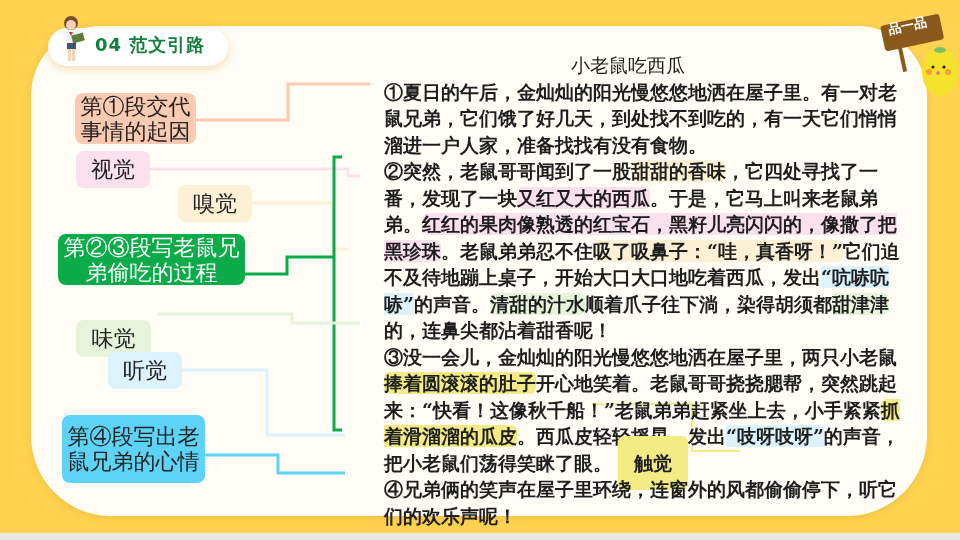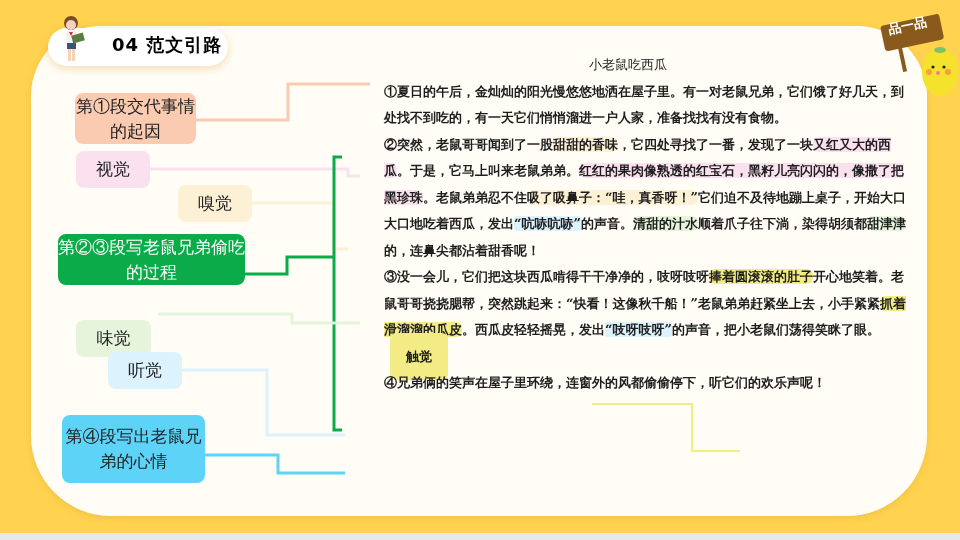--- a/index.html
+++ b/index.html
@@ -1,23 +1,23 @@
 <!DOCTYPE html>
 <html><head>
   <meta charset="utf-8">
   <style>
     html, body { margin:0; padding:0; }
     body { width:960px; height:540px; position:relative; overflow:hidden; background:#e8e8e8; font-family:"DejaVu Serif","Liberation Serif",serif; }
     .frame { position:absolute; left:0; top:0; width:960px; height:533px; background:#ffd24f; }
     .card { position:absolute; left:31px; top:26px; width:896px; height:490px; background:#fffdf6; border-radius:70px 0 0 0; border-top-right-radius:70px; border-bottom-left-radius:80px; border-bottom-right-radius:80px; box-shadow:0 2px 6px rgba(200,150,40,0.25); }
     .title-pill { position:absolute; left:48px; top:28px; width:180px; height:38px; background:#fff; border-radius:20px; box-shadow:0 3px 8px rgba(230,160,60,0.35); }
-    .title-text { position:absolute; left:112px; top:33px; font-family:"DejaVu Sans","Liberation Sans",sans-serif; font-weight:bold; font-size:18px; color:#000000; letter-spacing:1px; }
+    .title-text { position:absolute; left:95px; top:33px; font-family:"DejaVu Sans","Liberation Sans",sans-serif; font-weight:bold; font-size:18px; color:#15803d; letter-spacing:1px; }
     .girl { position:absolute; left:58px; top:14px; width:30px; height:50px; }
-    .label { position:absolute; border-radius:8px; font-size:17px; color:#222; display:flex; align-items:center; justify-content:center; text-align:center; line-height:25px; }
-    .passage { position:absolute; left:348px; top:52px; width:560px; font-size:13px; line-height:26.5px; color:#1e1e1e; }
+    .label { position:absolute; border-radius:8px; font-size:22px; color:#222; display:flex; align-items:center; justify-content:center; text-align:center; line-height:25px; }
+    .passage { position:absolute; left:348px; top:52px; width:560px; font-size:19px; line-height:26.5px; color:#1e1e1e; }
     .passage p { margin:0; }
     .ptitle { text-align:center; }
     .indent { padding-left:36px;font-weight:bold; }
     .hl-pink { background:#fbe1ee; border-radius:6px; }
     .hl-cream { background:#fdf1d5; border-radius:6px; }
     .hl-green { background:#e6f4dc; border-radius:6px; }
     .hl-blue { background:#dcf2fd; border-radius:2px; }
     .hl-yellow { background:#f3ec84; border-radius:6px; }
     .touch { background:#f3ec84; border-radius:6px; padding:16px 16px; margin-left:6px; }
     svg.lines { position:absolute; left:0; top:0; }
@@ -83,15 +83,15 @@
 <div class="label" style="left:178px;top:185px;width:74px;height:37px;background:#fdf1d5;">嗅觉</div>
 <div class="label" style="left:58px;top:234px;width:187px;height:51px;background:#0bab4a;color:#fff;">第②③段写老鼠兄弟偷吃的过程</div>
 <div class="label" style="left:76px;top:296px;width:75px;height:37px;background:#e6f4dc;margin-top:24px;">味觉</div>
 <div class="label" style="left:108px;top:352px;width:74px;height:37px;background:#dcf2fd;">听觉</div>
 <div class="label" style="left:62px;top:415px;width:143px;height:68px;background:#5dd3f7;">第④段写出老鼠兄弟的心情</div>
 
 <div class="passage">
   <p class="ptitle">小老鼠吃西瓜</p>
   <p class="indent">①夏日的午后，金灿灿的阳光慢悠悠地洒在屋子里。有一对老鼠兄弟，它们饿了好几天，到处找不到吃的，有一天它们悄悄溜进一户人家，准备找找有没有食物。</p>
   <p class="indent"><span>②突然，老鼠哥哥闻到了一股</span><span class="hl-cream">甜甜的香味</span><span>，它四处寻找了一番，发现了一块</span><span class="hl-pink">又红又大的西瓜</span><span>。于是，它马上叫来老鼠弟弟。</span><span class="hl-pink">红红的果肉像熟透的红宝石，黑籽儿亮闪闪的，像撒了把黑珍珠</span><span>。老鼠弟弟忍不住</span><span class="hl-cream">吸了吸鼻子：“哇，真香呀！”</span><span>它们迫不及待地蹦上桌子，开始大口大口地吃着西瓜，发出</span><span class="hl-blue">“吭哧吭哧”</span><span>的声音。</span><span class="hl-green">清甜的汁水</span><span>顺着爪子往下淌，染得胡须都</span><span class="hl-green">甜津津</span><span>的，连鼻尖都沾着甜香呢！</span></p>
-  <p class="indent"><span>③没一会儿，它们把这块西瓜啃得干干净净的，吱呀吱呀</span><span class="hl-yellow">捧着圆滚滚的肚子</span><span>开心地笑着。老鼠哥哥挠挠腮帮，突然跳起来：“快看！这像秋千船！”老鼠弟弟赶紧坐上去，小手紧紧</span><span class="hl-yellow">抓着滑溜溜的瓜皮</span><span>。西瓜皮轻轻摇晃，发出</span><span class="hl-blue">“吱呀吱呀”</span><span>的声音，把小老鼠们荡得笑眯了眼。</span><span class="touch">触觉</span></p>
+  <p class="indent"><span>③没一会儿，金灿灿的阳光慢悠悠地洒在屋子里，两只小老鼠</span><span class="hl-yellow">捧着圆滚滚的肚子</span><span>开心地笑着。老鼠哥哥挠挠腮帮，突然跳起来：“快看！这像秋千船！”老鼠弟弟赶紧坐上去，小手紧紧</span><span class="hl-yellow">抓着滑溜溜的瓜皮</span><span>。西瓜皮轻轻摇晃，发出</span><span class="hl-blue">“吱呀吱呀”</span><span>的声音，把小老鼠们荡得笑眯了眼。</span><span class="touch">触觉</span></p>
   <p class="indent">④兄弟俩的笑声在屋子里环绕，连窗外的风都偷偷停下，听它们的欢乐声呢！</p>
 </div>
 
 </body></html>

